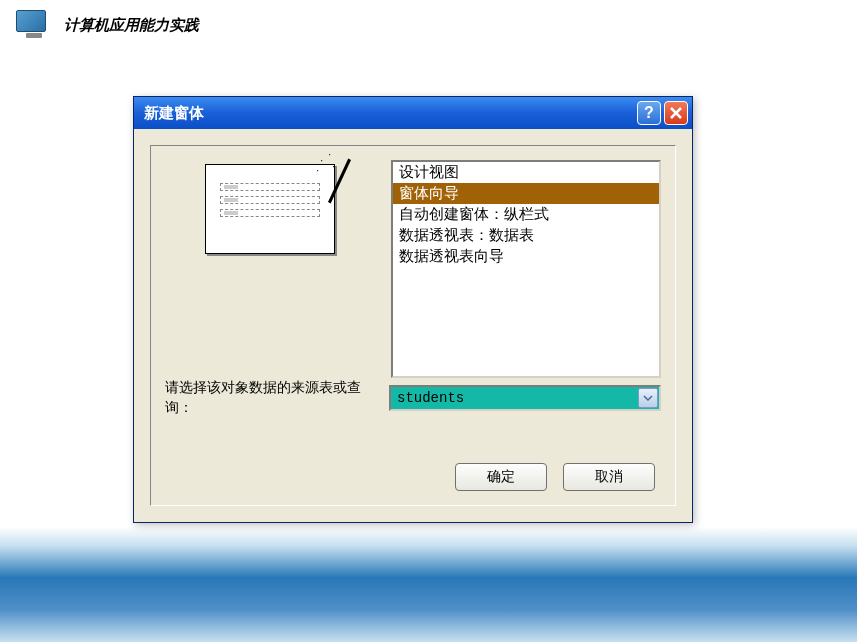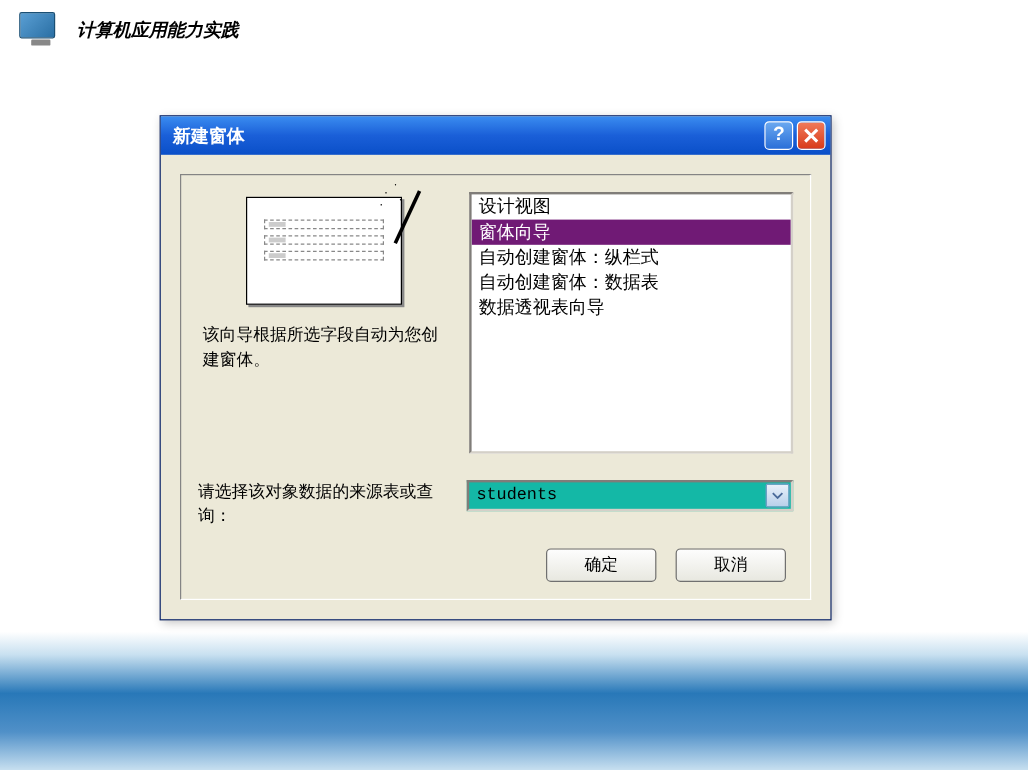--- a/index.html
+++ b/index.html
@@ -164,29 +164,28 @@
   min-height: 218px;
   overflow: auto;
   font-size: 15px;
 }
 .list-item {
   padding: 1px 6px;
   cursor: pointer;
   white-space: nowrap;
 }
 .list-item.selected {
-  background: #701a75;
+  background: #a16207;
   color: #fff;
 }
 
 .source-row {
   display: flex;
-  margin-top: 22px;
   gap: 14px;
-  align-items: flex-start;
+  align-items: center;
 }
 .source-label {
   width: 210px;
   font-size: 14px;
   color: #000;
   line-height: 1.4;
 }
 .select-wrap {
   flex: 1;
   position: relative;
@@ -229,20 +228,21 @@
   width: 92px;
   height: 28px;
   background: linear-gradient(to bottom, #fdfdfd, #e8e8e0);
   border: 1px solid #707070;
   border-radius: 4px;
   font-size: 14px;
   cursor: pointer;
   display: flex;
   align-items: center;
   justify-content: center;
+  margin-top: 28px;
 }
 </style>
 </head>
 <body>
 
 <div class="top-bar">
   <div class="monitor-icon">
     <div class="monitor-screen"></div>
     <div class="monitor-base"></div>
   </div>
@@ -271,28 +271,27 @@
             <div class="preview-line"></div>
             <div class="preview-line"></div>
             <div class="wand">
               <div class="wand-stick"></div>
               <span class="wand-star" style="left:6px;top:2px">·</span>
               <span class="wand-star" style="left:14px;top:-4px">·</span>
               <span class="wand-star" style="left:2px;top:12px">·</span>
               <span class="wand-star" style="left:18px;top:8px">·</span>
             </div>
           </div>
-          <div class="desc-text">该向导根据所选字段自动为您创建窗体。</div>
         </div>
 
         <div class="listbox" id="form-list">
             <div class="list-item">设计视图</div>
             <div class="list-item selected">窗体向导</div>
             <div class="list-item">自动创建窗体：纵栏式</div>
-            <div class="list-item">自动创建窗体：数据表</div>
+            <div class="list-item">数据透视表：数据表</div>
             <div class="list-item">数据透视表向导</div>
           </div>
       </div>
 
       <div class="source-row">
         <div class="source-label">请选择该对象数据的来源表或查询：</div>
         <div class="select-wrap">
           <div class="select-box">
             <span>students</span>
           </div>

